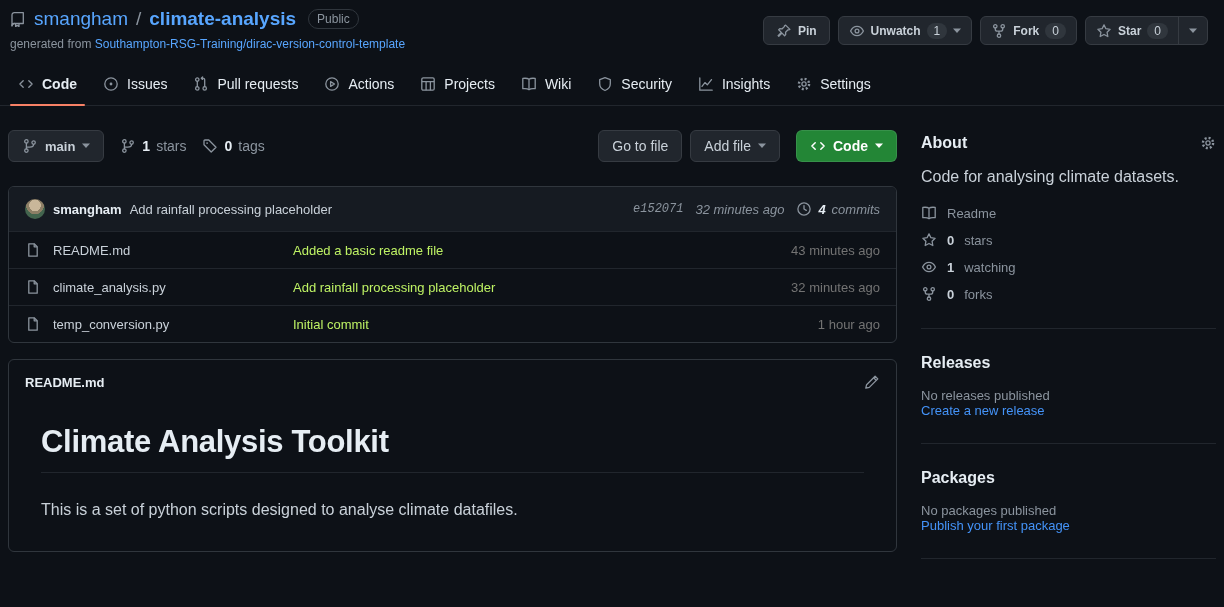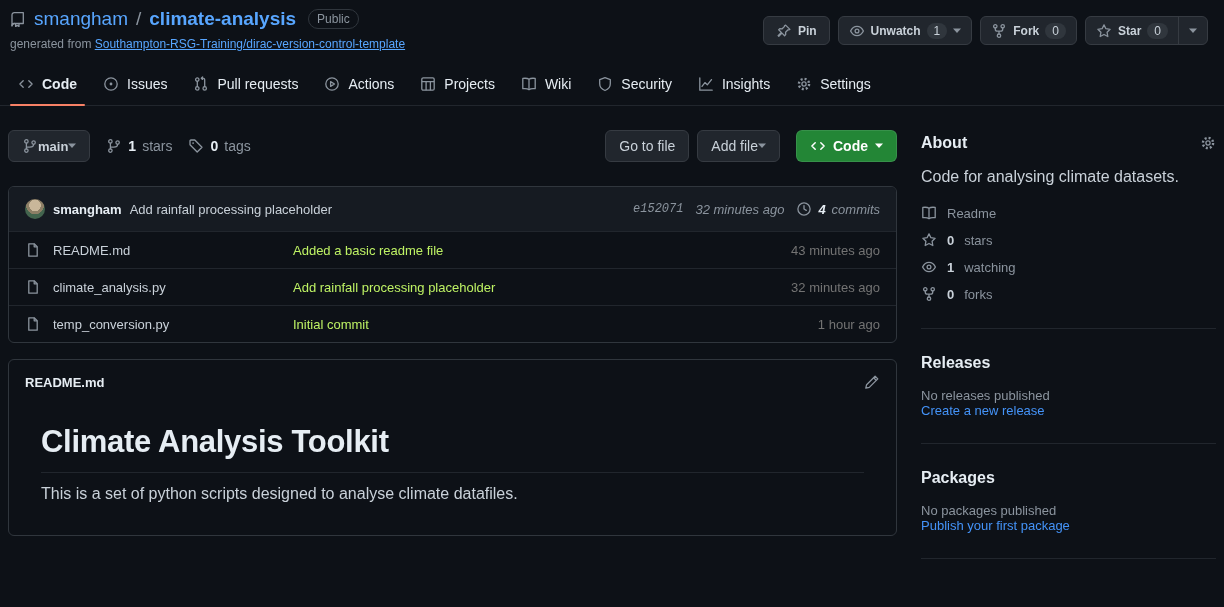--- a/index.html
+++ b/index.html
@@ -17,21 +17,21 @@
   .repo-header { display:flex; justify-content:space-between; padding:8px 16px 0 10px; }
   .title-row { display:flex; align-items:center; gap:8px; }
   .title-row .repo-link { color:#58a6ff; font-size:19px; }
   .title-row .repo-name { font-weight:700; }
   .title-row .slash { color:#8b949e; font-size:19px; }
   .visibility-badge {
     border:1px solid #30363d; color:#8b949e; font-size:12px; font-weight:500;
     border-radius:2em; padding:2px 8px; margin-left:4px;
   }
   .subtitle { margin-top:7px; font-size:12px; color:#8b949e; }
-  .subtitle a { color:#58a6ff;text-decoration:underline; }
+  .subtitle a { color:#58a6ff; }
 
   .header-actions { display:flex; gap:8px; align-items:center; padding-top:2px; }
   .hbtn {
     display:flex; align-items:center; gap:6px; height:29px; padding:0 12px;
     background:#21262d; border:1px solid #363b42; border-radius:6px;
     color:#c9d1d9; font-size:12px; font-weight:600; cursor:pointer;
   }
   .btn-group { display:flex; align-items:stretch; background:#21262d; border:1px solid #363b42; border-radius:6px; height:29px; }
   .btn-group .seg { display:flex; align-items:center; gap:6px; padding:8px 10px; font-size:12px; font-weight:600; cursor:pointer; }
   .btn-group .seg + .seg { border-left:1px solid #363b42; }
@@ -52,21 +52,21 @@
   }
 
   
   .content { display:flex; gap:24px; padding:24px 8px 0 8px; }
   .main-col { width:889px; flex:none; }
   .sidebar { flex:1; padding-right:0; }
 
   
   .toolbar { display:flex; align-items:center; margin-bottom:24px; }
   .btn {
-    display:flex; align-items:center; height:32px; padding:0 13px;
+    display:flex; align-items:center; gap:7px; height:32px; padding:0 13px;
     background:#21262d; border:1px solid #363b42; border-radius:6px;
     color:#c9d1d9; font-size:14px; font-weight:500; cursor:pointer;
   }
   .branch-btn { font-weight:600; font-size:13px; }
   .ref-stat { display:flex; align-items:center; gap:6px; margin-left:16px; font-size:14px; color:#8b949e; cursor:pointer; }
   .ref-stat b { color:#e6edf3; font-weight:700; }
   .spacer { flex:1; }
   .btn-green {
     display:flex; align-items:center; gap:7px; height:32px; padding:0 13px;
     background:#238636; border:1px solid rgba(240,246,252,0.1); border-radius:6px;
@@ -99,21 +99,21 @@
   .file-msg { color:#bef264; cursor:pointer; overflow:hidden; white-space:nowrap; }
   .file-time { text-align:right; color:#737373; }
 
   
   .readme-card { margin-top:16px; border:1px solid #30363d; border-radius:6px; }
   .readme-header { display:flex; align-items:center; justify-content:space-between; padding:14px 16px; }
   .readme-filename { font-size:13px; font-weight:700; color:#e6edf3; }
   .readme-body { padding:8px 32px 32px; }
   .readme-body h1 {
     font-size:31px; font-weight:700; color:#e6edf3; letter-spacing:-0.3px;
-    padding-bottom:12px; margin:12px 0 12px; border-bottom:1px solid #21262d;
+    padding-bottom:12px; margin:12px 0 28px; border-bottom:1px solid #21262d;
   }
   .readme-body p { font-size:16px; color:#c9d1d9; }
 
   
   .sidebar h2 { font-size:16px; font-weight:700; color:#e6edf3; }
   .about-head { display:flex; align-items:center; justify-content:space-between; margin-top:4px; }
   .about-desc { margin-top:14px; font-size:16px; color:#c9d1d9; line-height:1.4; }
   .about-list { margin-top:16px; display:flex; flex-direction:column; gap:9px; }
   .about-item { display:flex; align-items:center; gap:10px; font-size:13px; color:#8b949e; cursor:pointer; height:18px; }
   .about-item b { color:#c9d1d9; font-weight:600; }

